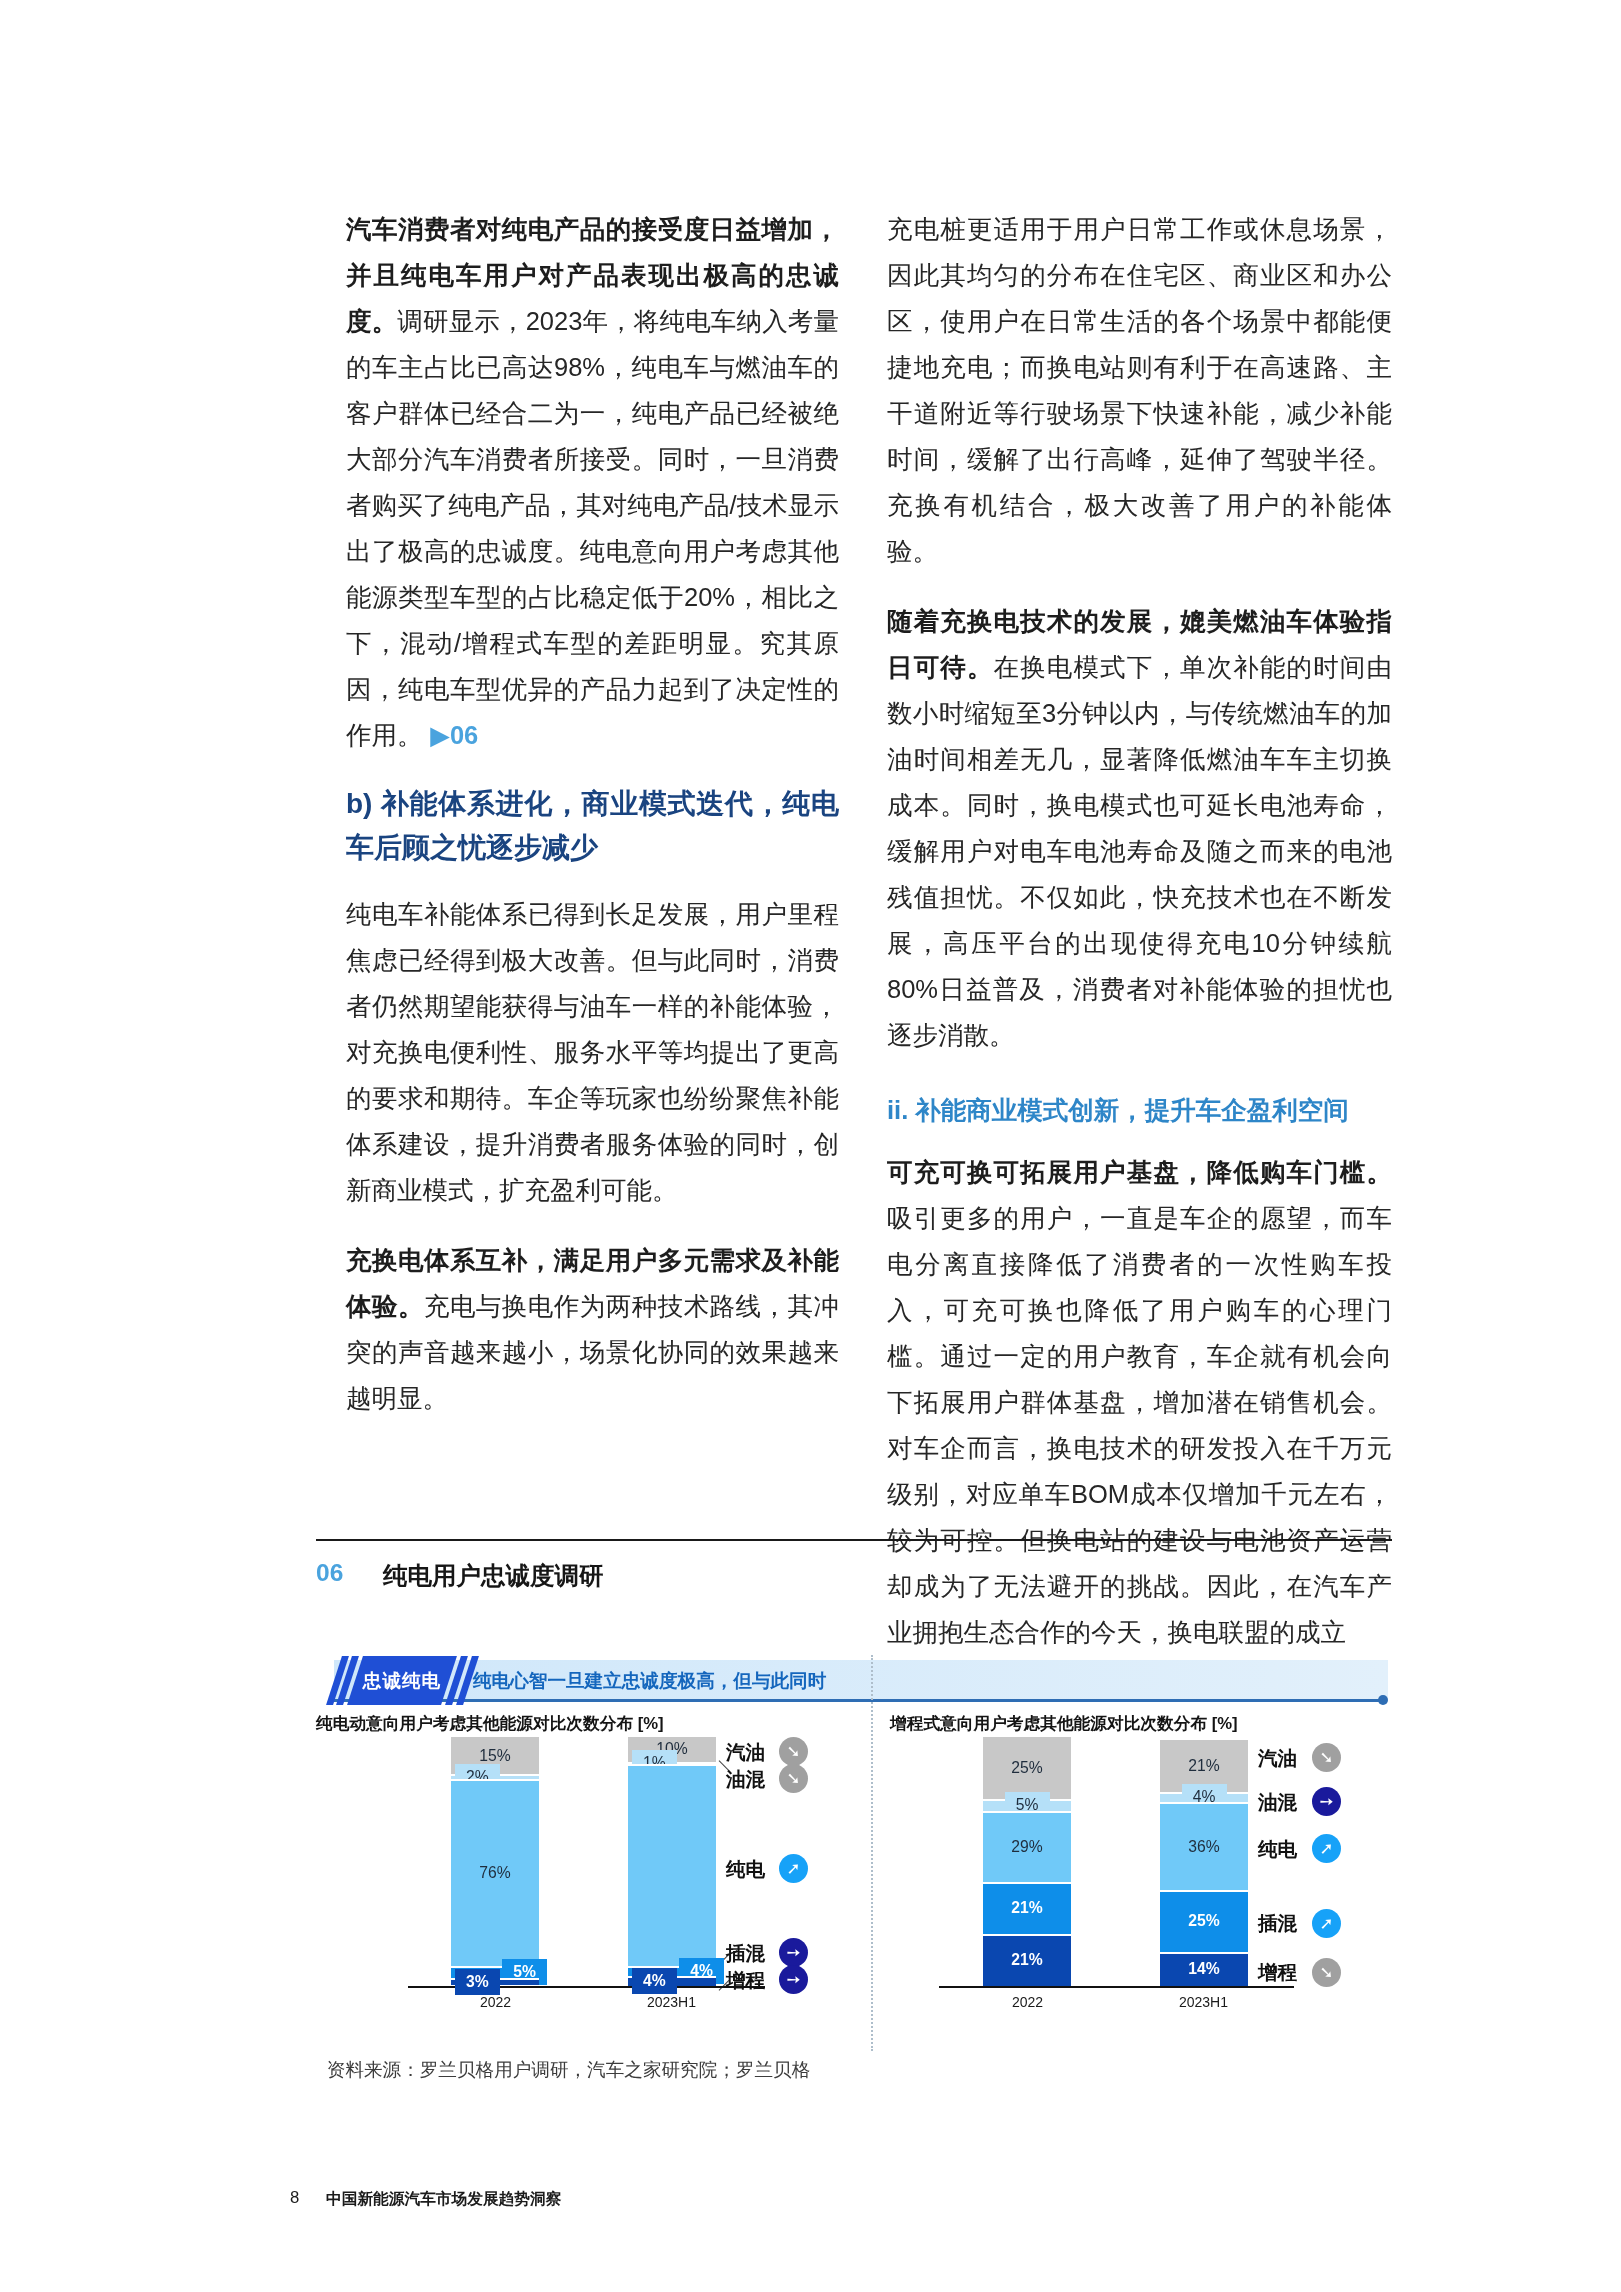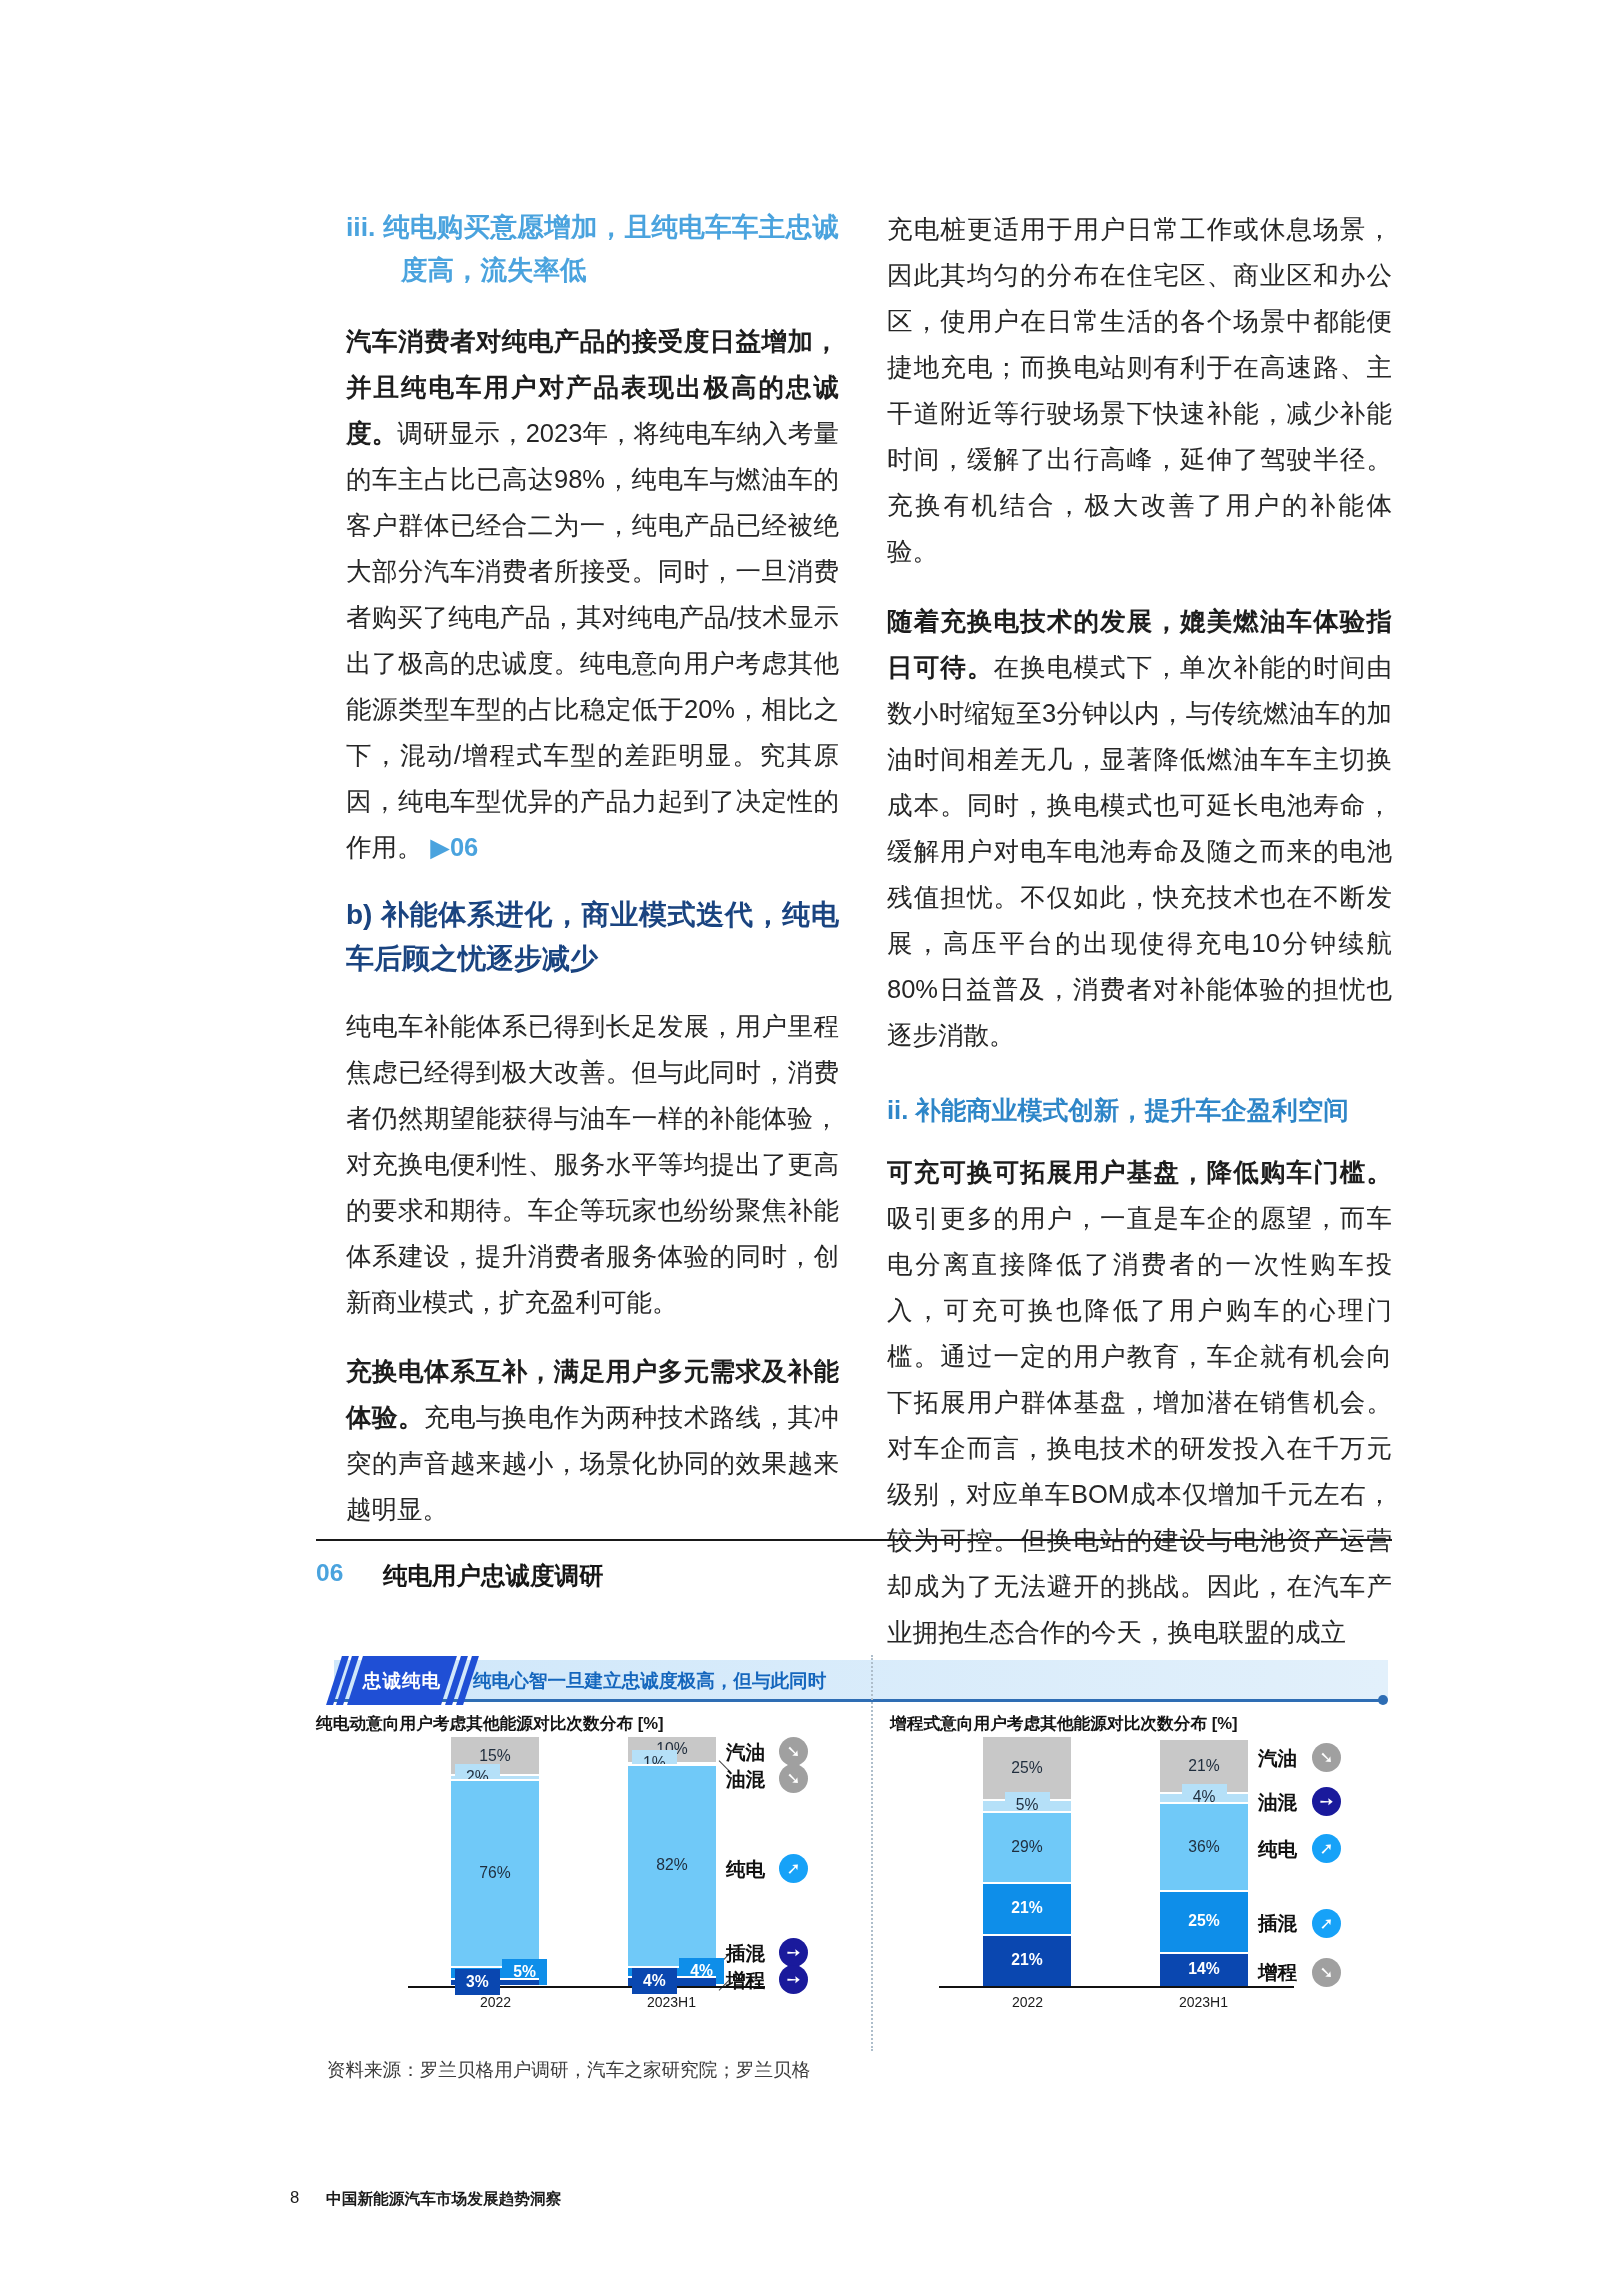--- a/index.html
+++ b/index.html
@@ -43,21 +43,20 @@
   
   .pageno{position:absolute;left:290px;top:2188px;font-size:16.7px;color:#1b1b1b;}
   .foot-title{position:absolute;left:326px;top:2189px;font-size:15.7px;font-weight:700;color:#1b1b1b;}
 </style>
 </head>
 <body>
 
 <div class="page">
 
   <div class="col col-left">
-    <div class="h-iii">iii. 纯电购买意愿增加，且纯电车车主忠诚度高，流失率低</div>
     <p class="body"><b>汽车消费者对纯电产品的接受度日益增加，并且纯电车用户对产品表现出极高的忠诚度。</b><span>调研显示，2023年，将纯电车纳入考量的车主占比已高达98%，纯电车与燃油车的客户群体已经合二为一，纯电产品已经被绝大部分汽车消费者所接受。同时，一旦消费者购买了纯电产品，其对纯电产品/技术显示出了极高的忠诚度。纯电意向用户考虑其他能源类型车型的占比稳定低于20%，相比之下，混动/增程式车型的差距明显。究其原因，纯电车型优异的产品力起到了决定性的作用。</span><span class="ref">▶06</span></p>
     <div class="h-b">b) 补能体系进化，商业模式迭代，纯电车后顾之忧逐步减少</div>
     <p class="body">纯电车补能体系已得到长足发展，用户里程焦虑已经得到极大改善。但与此同时，消费者仍然期望能获得与油车一样的补能体验，对充换电便利性、服务水平等均提出了更高的要求和期待。车企等玩家也纷纷聚焦补能体系建设，提升消费者服务体验的同时，创新商业模式，扩充盈利可能。</p>
     <p class="body"><b>充换电体系互补，满足用户多元需求及补能体验。</b><span>充电与换电作为两种技术路线，其冲突的声音越来越小，场景化协同的效果越来越明显。</span></p>
   </div>
 
   <div class="col col-right">
     <p class="body">充电桩更适用于用户日常工作或休息场景，因此其均匀的分布在住宅区、商业区和办公区，使用户在日常生活的各个场景中都能便捷地充电；而换电站则有利于在高速路、主干道附近等行驶场景下快速补能，减少补能时间，缓解了出行高峰，延伸了驾驶半径。充换有机结合，极大改善了用户的补能体验。</p>
     <p class="body"><b>随着充换电技术的发展，媲美燃油车体验指日可待。</b><span>在换电模式下，单次补能的时间由数小时缩短至3分钟以内，与传统燃油车的加油时间相差无几，显著降低燃油车车主切换成本。同时，换电模式也可延长电池寿命，缓解用户对电车电池寿命及随之而来的电池残值担忧。不仅如此，快充技术也在不断发展，高压平台的出现使得充电10分钟续航80%日益普及，消费者对补能体验的担忧也逐步消散。</span></p>
     <div class="h-i">ii. 补能商业模式创新，提升车企盈利空间</div>
@@ -103,21 +102,20 @@
           <div class="seg seg-gap" style="top: 241px; height: 7.4px; background: rgb(10, 71, 176);"></div>
           <div class="boxlabel" style="top: 232px; background: rgb(10, 71, 176); color: rgb(255, 255, 255); left: 3.9px; font-weight: 600;">3%</div>
         </div>
         <div class="catlabel" style="left: 111px; top: 455px;">2022</div>
         <div class="bar" style="left: 312px; top: 198px; width: 88px; height: 248px;">
           <div class="seg" style="top: 0px; height: 24.6px; background: rgb(200, 200, 200);"></div>
           <div class="inlabel" style="top: 0px; height: 24.6px; color: rgb(31, 45, 61);">10%</div>
           <div class="seg seg-gap" style="top: 24.6px; height: 2.5px; background: rgb(181, 224, 248);"></div>
           <div class="boxlabel" style="top: 13px; background: rgb(181, 224, 248); color: rgb(31, 45, 61); left: 3.9px;">1%</div>
           <div class="seg seg-gap" style="top: 27px; height: 202px; background: rgb(112, 201, 248);"></div>
-          <div class="inlabel" style="top: 27px; height: 202px; color: rgb(31, 45, 61);">82%</div>
           <div class="seg seg-gap" style="top: 229px; height: 9.8px; background: rgb(14, 142, 233);"></div>
           <div class="boxlabel" style="top: 221px; background: rgb(14, 142, 233); color: rgb(255, 255, 255); left: 51px; font-weight: 600;">4%</div>
           <div class="seg seg-gap" style="top: 239px; height: 9.8px; background: rgb(10, 71, 176);"></div>
           <div class="boxlabel" style="top: 231px; background: rgb(10, 71, 176); color: rgb(255, 255, 255); left: 3.9px; font-weight: 600;">4%</div>
         </div>
         <div class="catlabel" style="left: 287px; top: 455px;">2023H1</div>
         <div class="leglabel" style="left: 410px; top: 200px;">汽油</div>
         <div class="trendicon" style="left: 463px; top: 198px; background: rgb(160, 160, 160);">➘</div>
         <div class="leglabel" style="left: 410px; top: 227px;">油混</div>
         <div class="trendicon" style="left: 463px; top: 225px; background: rgb(160, 160, 160);">➘</div>

